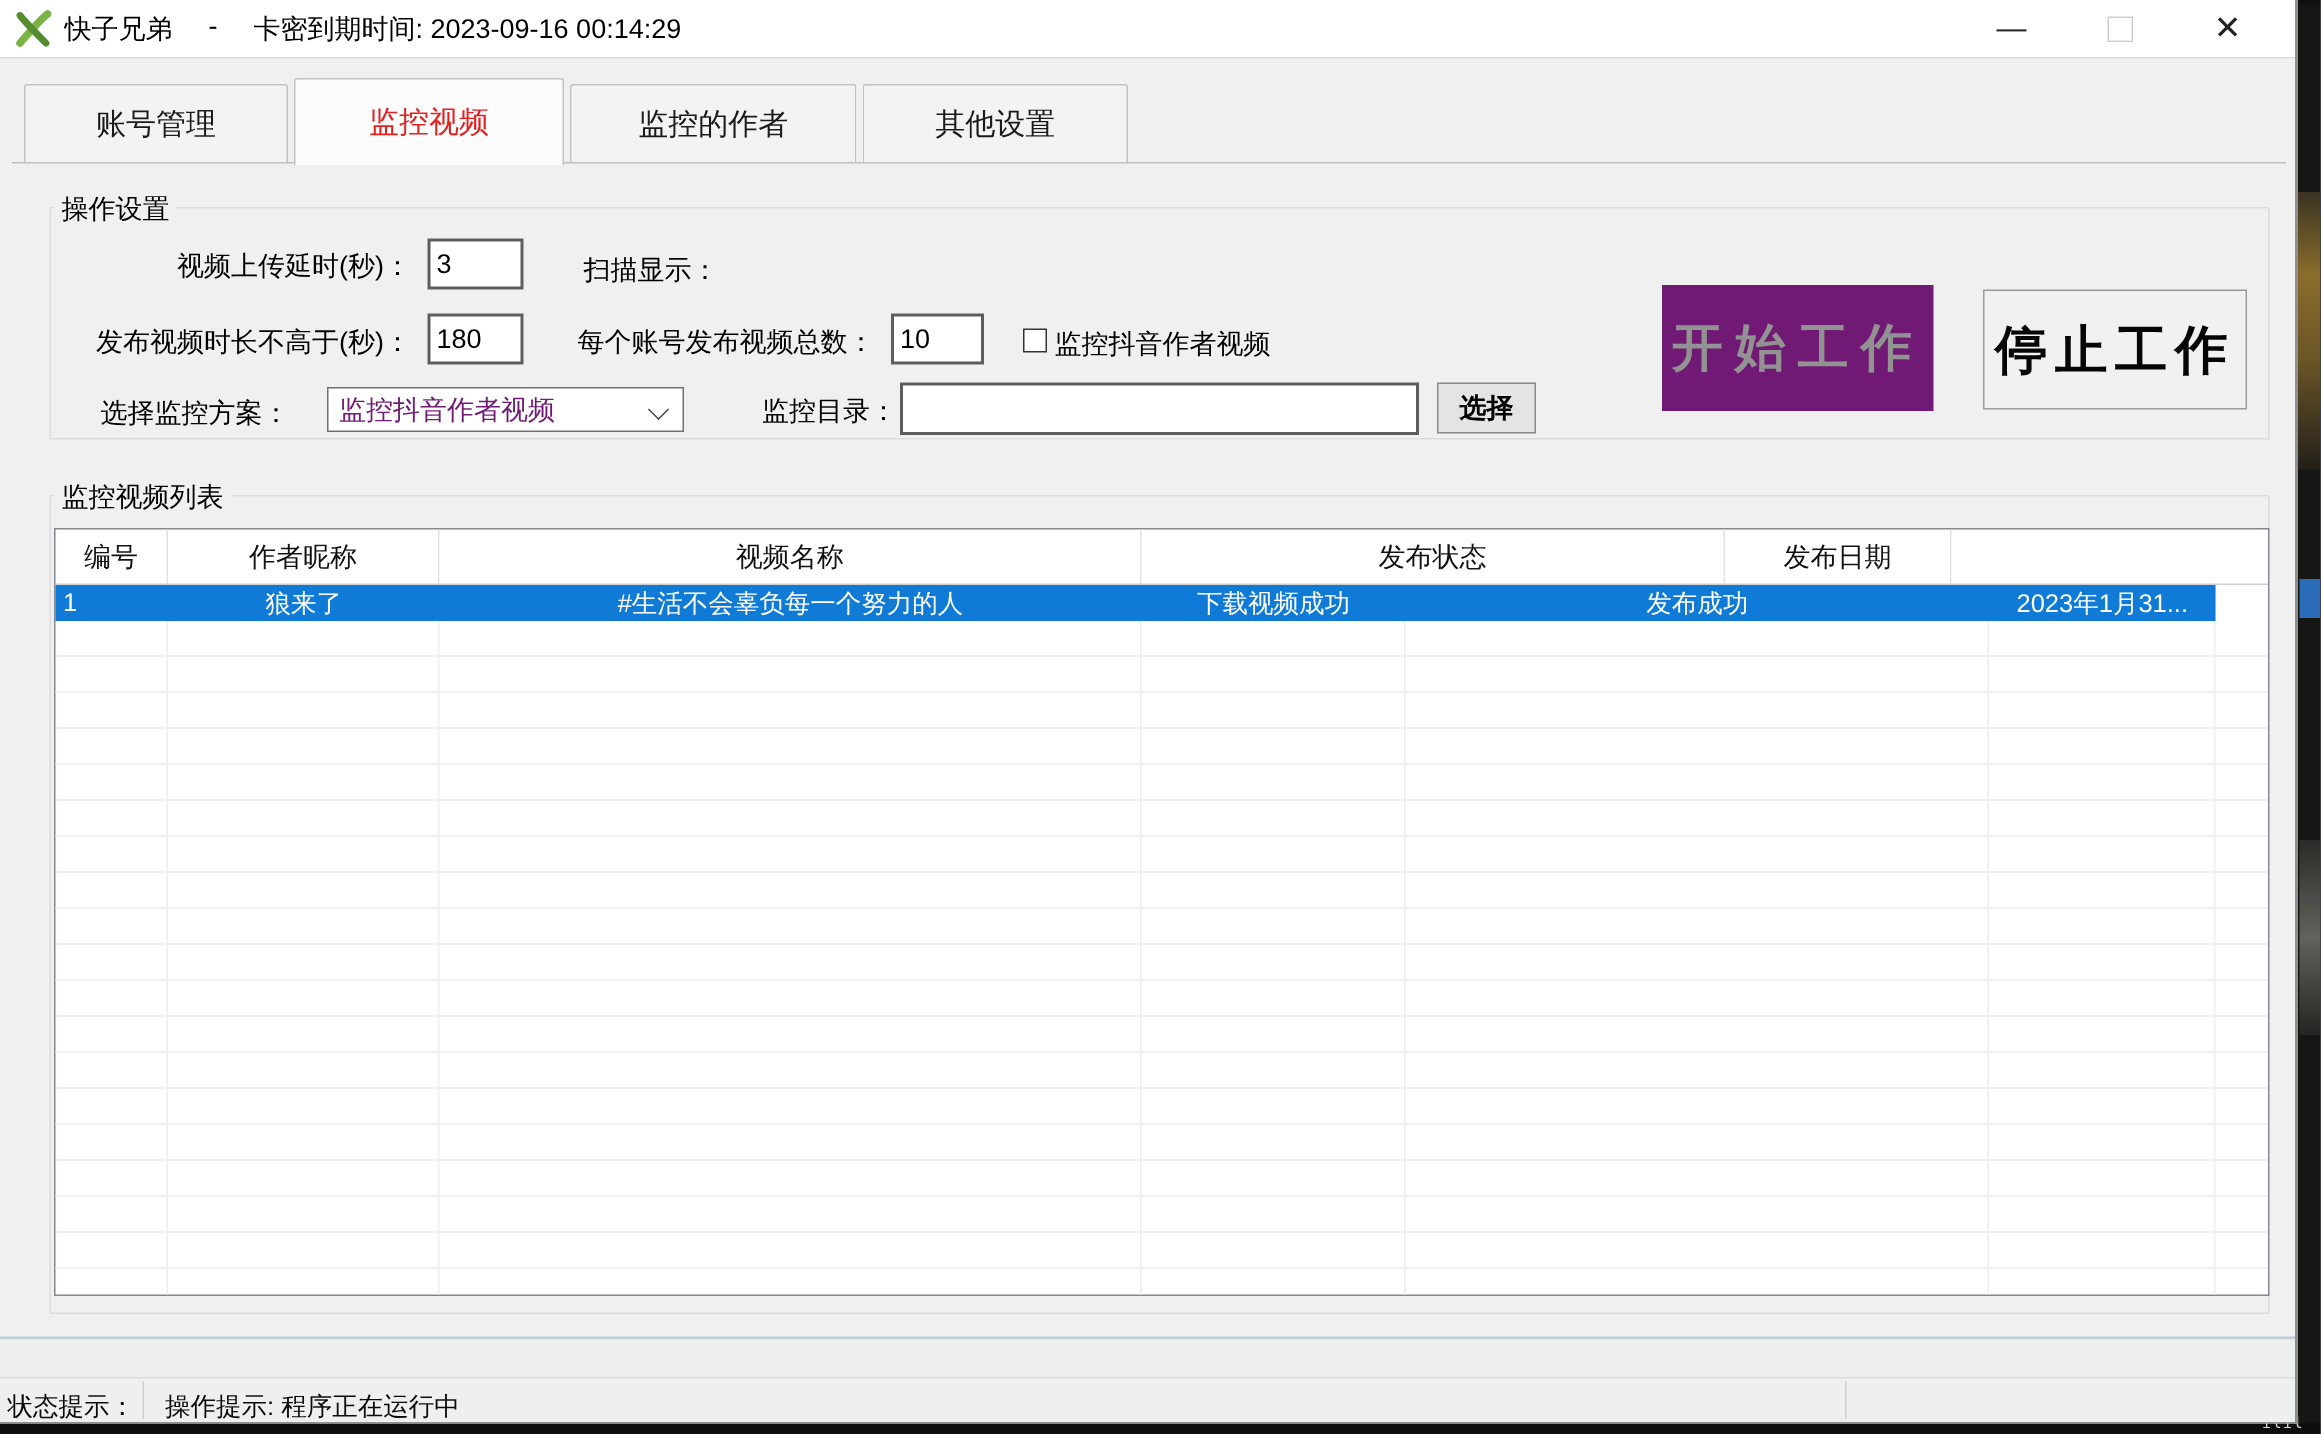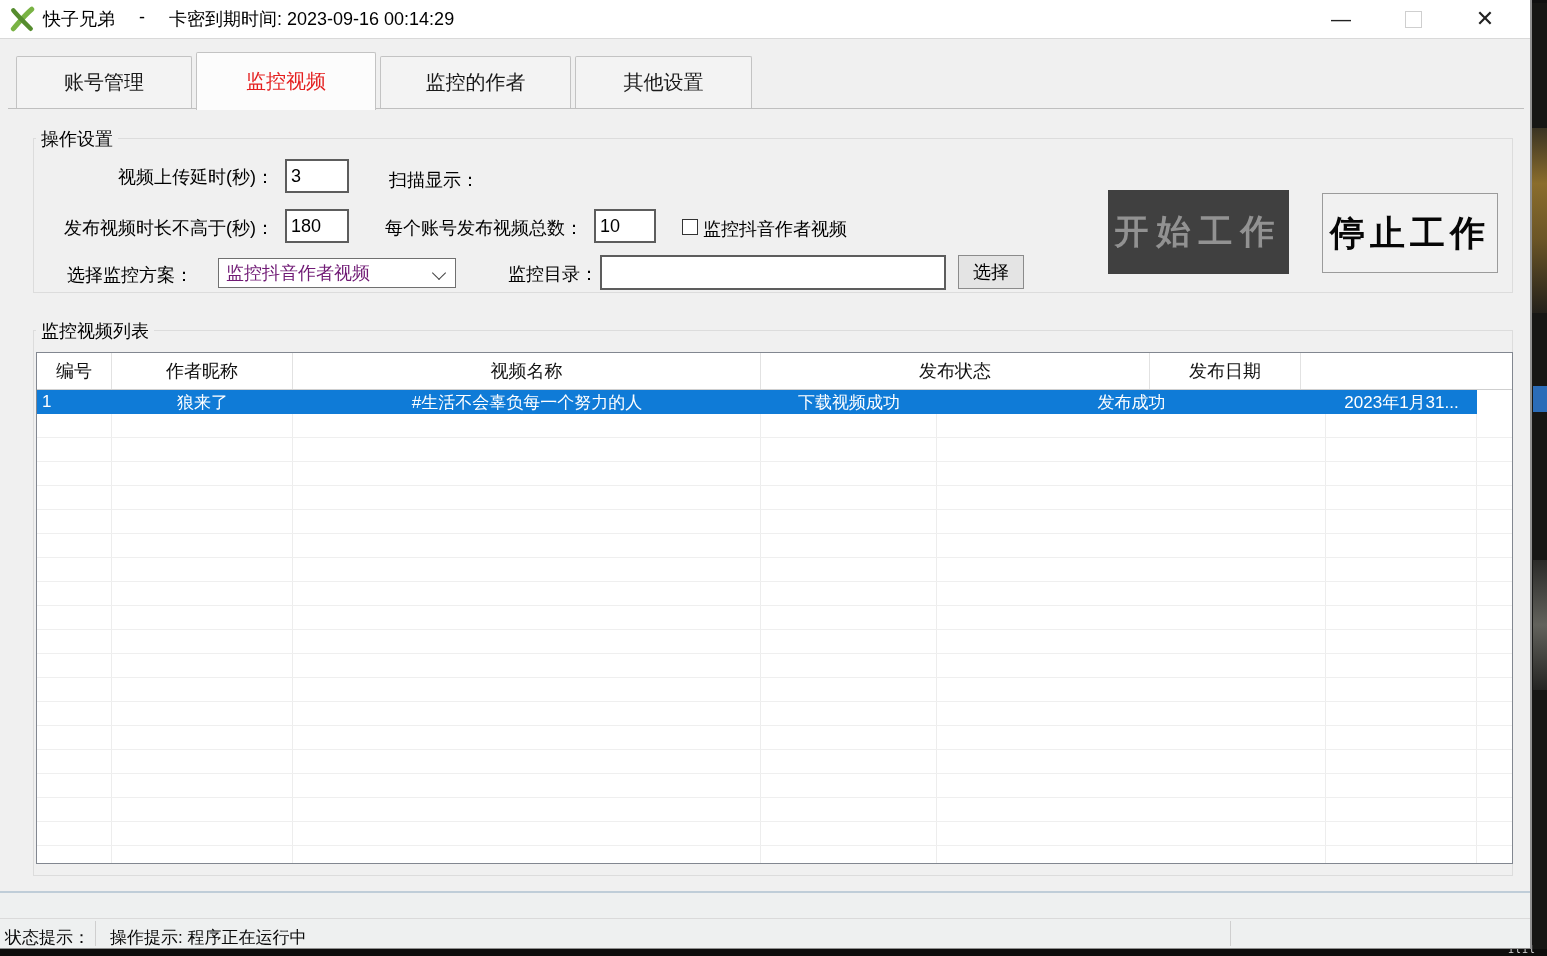--- a/index.html
+++ b/index.html
@@ -39,23 +39,23 @@
   .grouplabel{position:absolute;background:#f0f0f0;padding:0 5px;font-size:18px;color:#000;z-index:2;}
   
   .lbl{position:absolute;font-size:18px;color:#000;white-space:nowrap;}
   .tbox{position:absolute;background:#fff;border:2px solid #5d5d5d;box-sizing:border-box;
         font-size:18px;color:#000;padding:0 4px;font-family:inherit;outline:none;}
   .combo{position:absolute;background:#fff;border:1px solid #707070;box-sizing:border-box;
          display:flex;align-items:center;font-size:18px;color:#701a75;padding-left:7px;}
   .combo .chev{position:absolute;right:11px;top:9px;width:9px;height:9px;border-right:1.6px solid #444;
          border-bottom:1.6px solid #444;transform:rotate(45deg);}
   .cbox{position:absolute;width:16px;height:16px;background:#fff;border:1px solid #333;box-sizing:border-box;}
-  .btn{position:absolute;display:flex;align-items:center;justify-content:center;box-sizing:border-box;cursor:default;}
+  .btn{position:absolute;display:flex;align-items:center;justify-content:center;box-sizing:border-box;cursor:default;font-weight:bold;}
   .btn-choose{background:#e4e4e4;border:1px solid #8b8b8b;font-size:18px;color:#000;}
-  .btn-start{background:#404040;border:none;font-size:34px;font-weight:bold;color:#929292;letter-spacing:8px;}
+  .btn-start{background:#701a75;border:none;font-size:34px;font-weight:bold;color:#929292;letter-spacing:8px;}
   .btn-stop{background:#f1f1f1;border:1px solid #9b9b9b;font-size:35px;font-weight:bold;color:#060606;letter-spacing:5px;}
   
   .table{position:absolute;left:36px;top:352px;width:1477px;height:512px;background:#fff;
          border:1px solid #828790;box-sizing:border-box;}
   .thead{position:absolute;left:0;top:0;width:100%;height:37px;display:flex;border-bottom:1px solid #cfcfcf;box-sizing:border-box;}
   .th{display:flex;align-items:center;justify-content:center;font-size:18px;color:#111;
       border-right:1px solid #e2e2e2;box-sizing:border-box;height:100%;}
   .th.filler{border-right:none;}
   .gridcols{position:absolute;left:0;top:37px;width:100%;height:473px;display:flex;}
   .gcol{border-right:1px solid #ededed;box-sizing:border-box;height:100%;}

